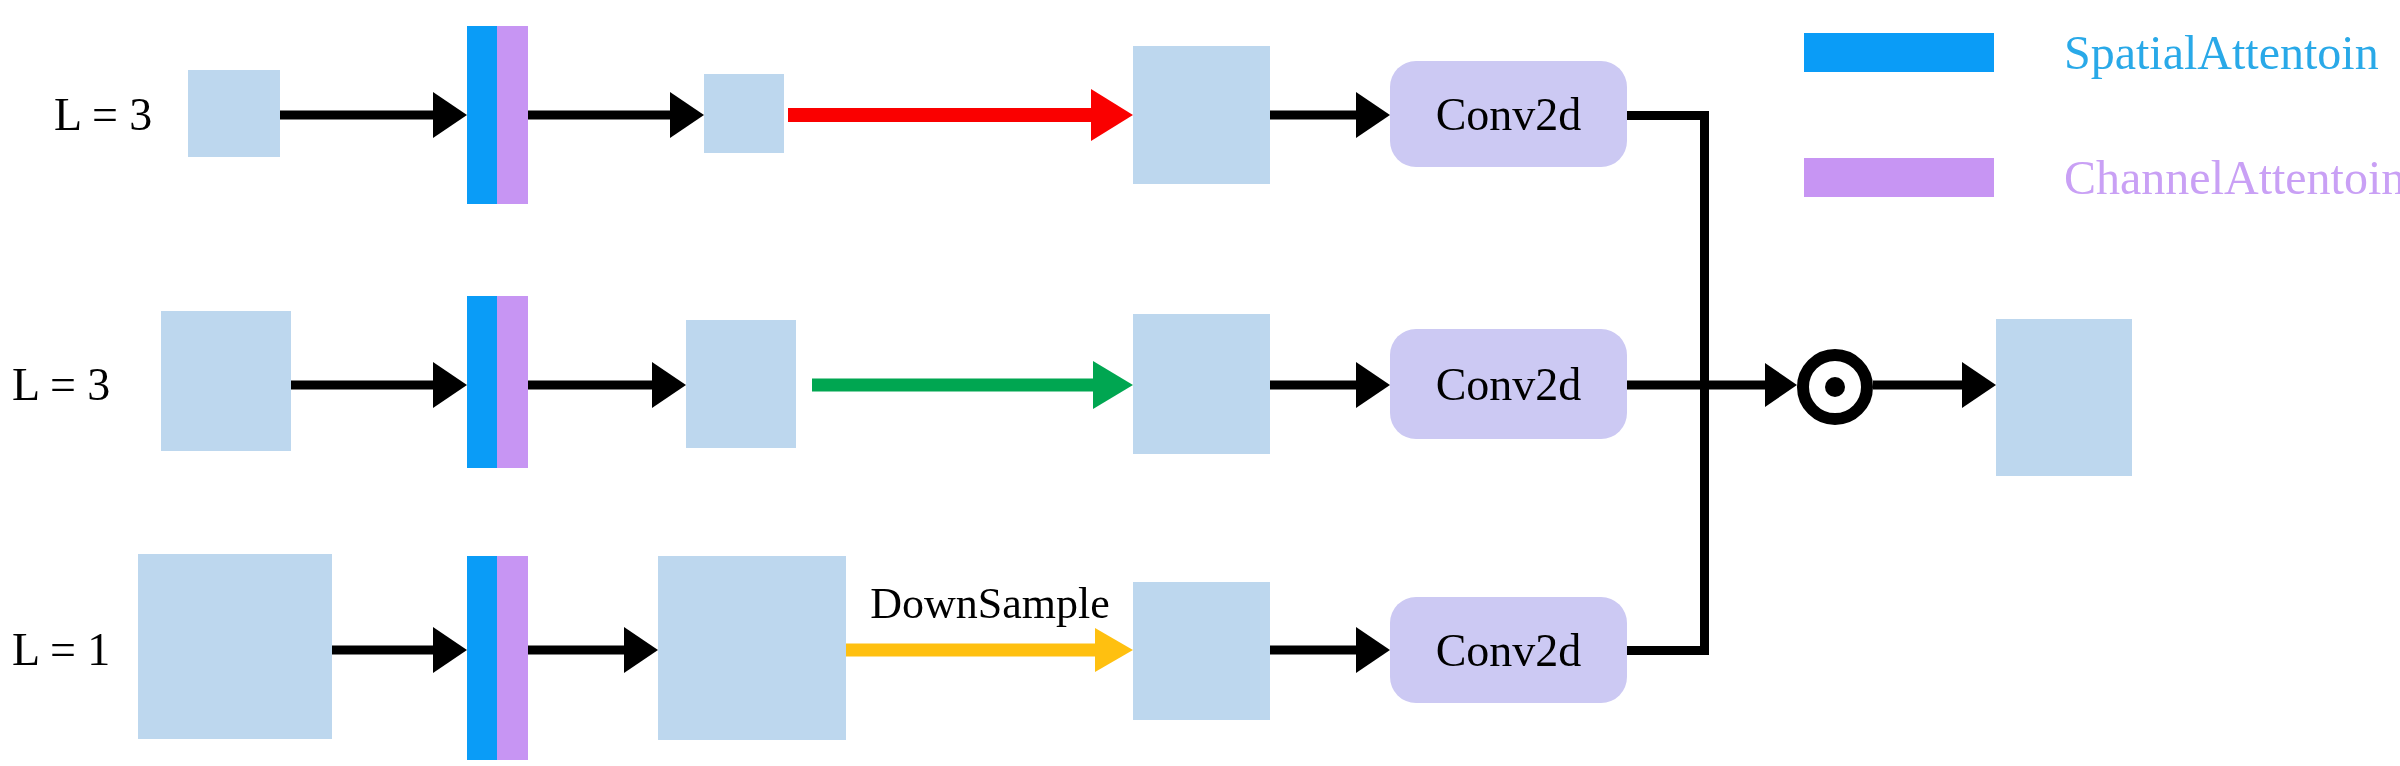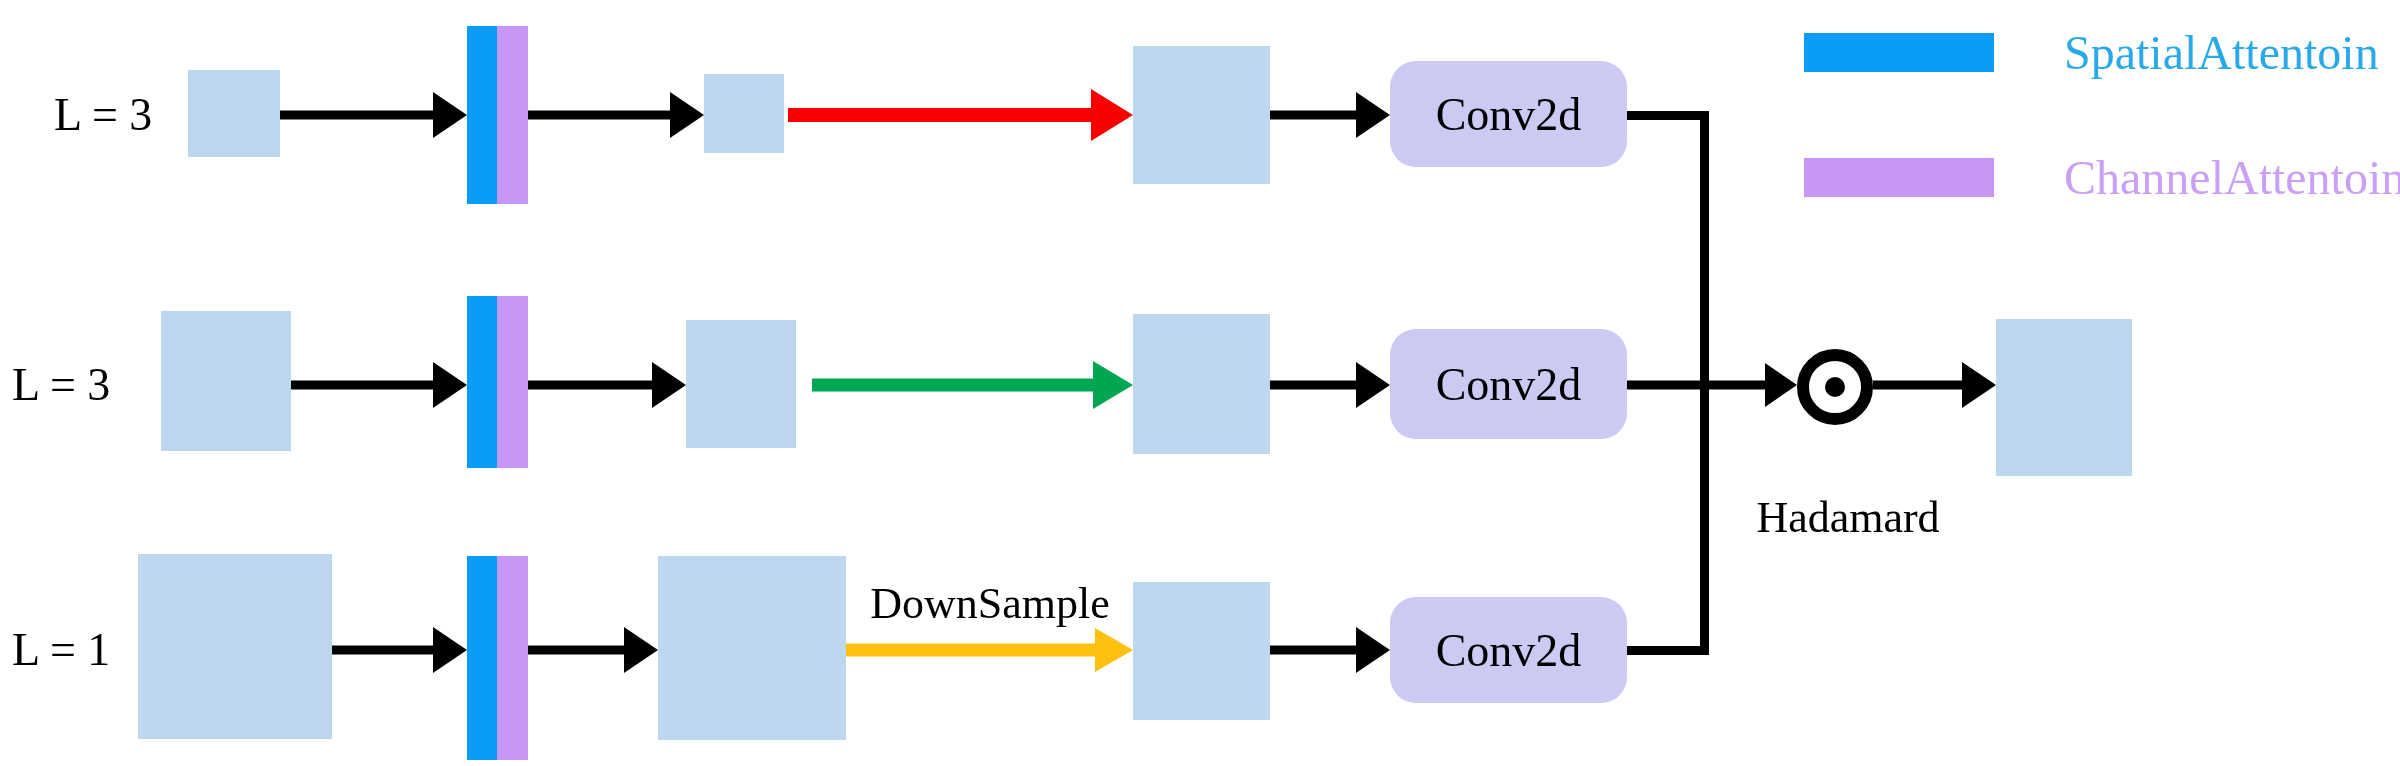--- a/index.html
+++ b/index.html
@@ -118,21 +118,20 @@
   </div>
 
   <div class="arrow" style="left:1873px;top:362px;width:123px;height:46px;">
     <span class="shaft" style="width: 91px; height: 9px; background: rgb(0, 0, 0);"></span>
     <span class="head" style="border-top:23px solid transparent;border-bottom:23px solid transparent;border-left:34px solid #000;"></span>
   </div>
 
   <div class="feat-box" style="left: 1996px; top: 319px; width: 136px; height: 157px; background: rgb(189, 215, 238);"></div>
 
   <div class="hadamard" style="left:1722px;top:492px;width:252px;">
-    <div>Hadamard</div>
   </div>
 
   <div class="row-label" style="left:12px;top:622px;">L = 1</div>
 
   <div class="feat-box" style="left: 138px; top: 554px; width: 194px; height: 185px; background: rgb(189, 215, 238);"></div>
 
   <div class="arrow" style="left:332px;top:627px;width:135px;height:46px;">
     <span class="shaft" style="width: 103px; height: 9px; background: rgb(0, 0, 0);"></span>
     <span class="head" style="border-top:23px solid transparent;border-bottom:23px solid transparent;border-left:34px solid #000;"></span>
   </div>

